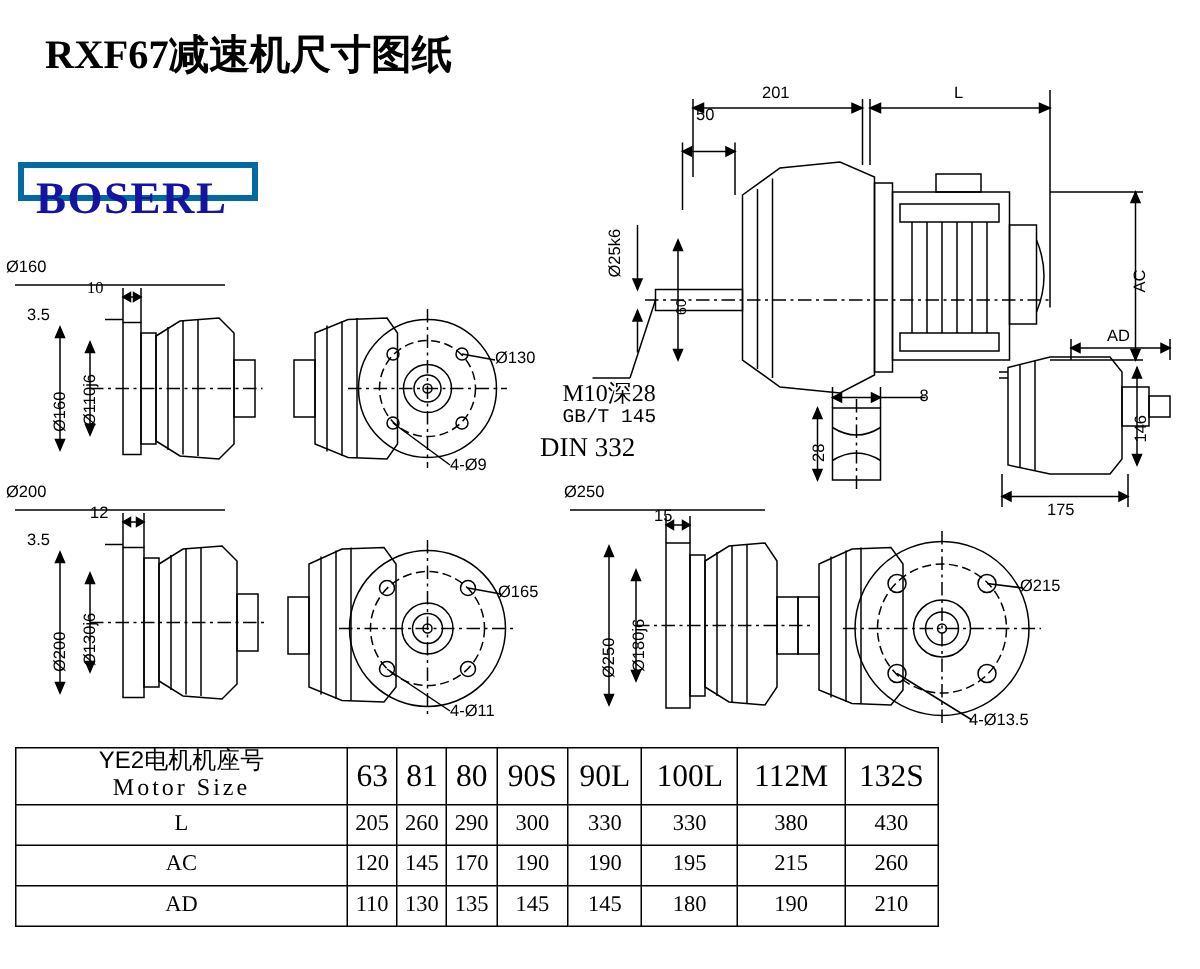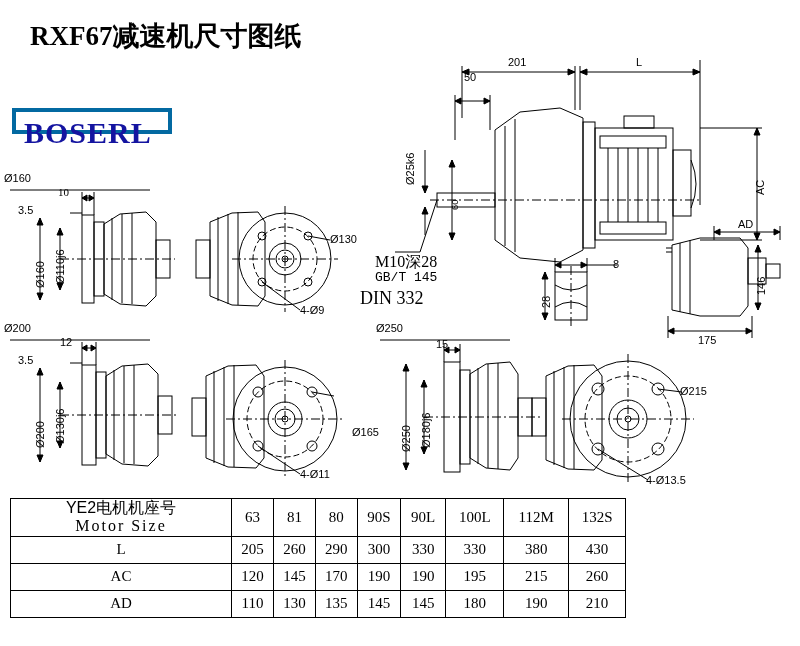--- a/index.html
+++ b/index.html
@@ -49,21 +49,21 @@
     font-size:15px;
     font-family:"Liberation Serif", serif;
   }
   .tbl td{
     border:1px solid #000;
     text-align:center;
     height:26px;
     padding:0;
   }
   .tbl td.head{width:220px;line-height:1.15;font-size:16px;}
-  .tbl td.h2{font-size:15px;text-align:center;}
+  .tbl td.h2{font-size:21px;text-align:center;}
   .tbl .cn{font-family:"Liberation Sans",sans-serif;}
 </style>
 </head>
 <body>
 
 <div class="page">
 
   <div class="title">RXF67减速机尺寸图纸</div>
 
   <div class="logo">
@@ -334,21 +334,21 @@
   <div class="lbl" style="left:330px;top:233px;">Ø130</div>
   <div class="lbl" style="left:300px;top:304px;">4-Ø9</div>
 
   <div class="lbl" style="left:4px;top:322px;">Ø200</div>
   <div class="lbl" style="left:60px;top:336px;">12</div>
   <div class="lbl" style="left:18px;top:354px;">3.5</div>
   <div class="lbl rot" style="left:34px;top:448px;">Ø200</div>
   <div class="lbl rot" style="left:54px;top:444px;">
     <span>Ø130</span><span class="xs">j6</span>
   </div>
-  <div class="lbl" style="left:352px;top:389px;margin-top:37px;">Ø165</div>
+  <div class="lbl" style="left:332px;top:389px;">Ø165</div>
   <div class="lbl" style="left:300px;top:468px;">4-Ø11</div>
 
   <div class="lbl" style="left:376px;top:322px;">Ø250</div>
   <div class="lbl" style="left:436px;top:338px;">15</div>
   <div class="lbl rot" style="left:400px;top:452px;">Ø250</div>
   <div class="lbl rot" style="left:420px;top:448px;">
     <span>Ø180</span><span class="xs">j6</span>
   </div>
   <div class="lbl" style="left:680px;top:385px;">Ø215</div>
   <div class="lbl" style="left:646px;top:474px;">4-Ø13.5</div>

